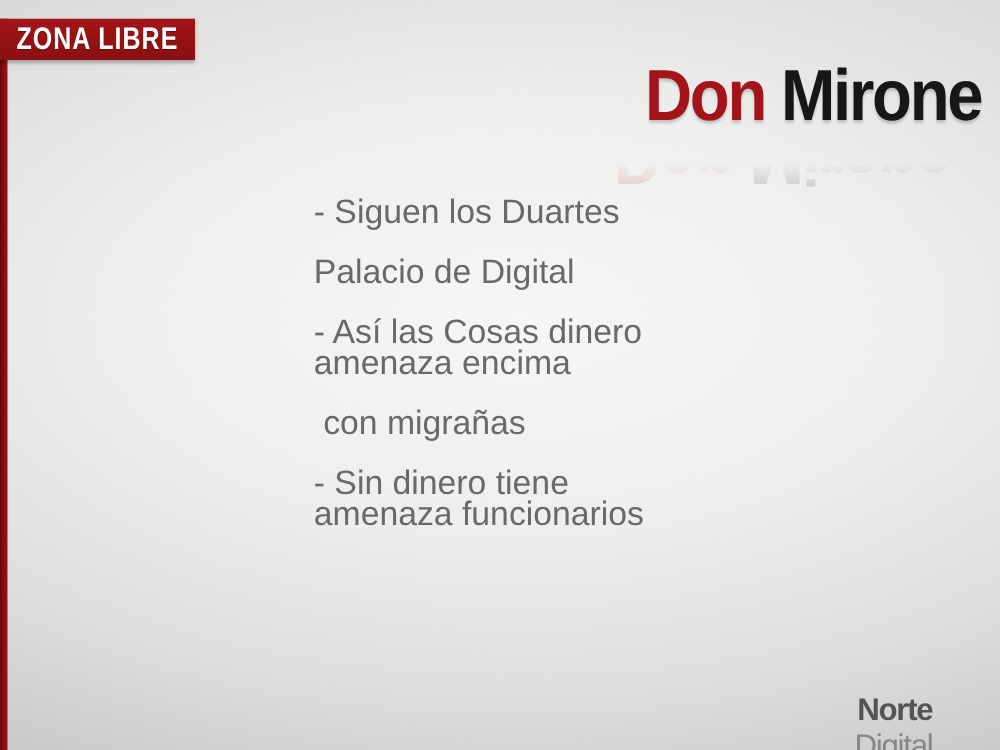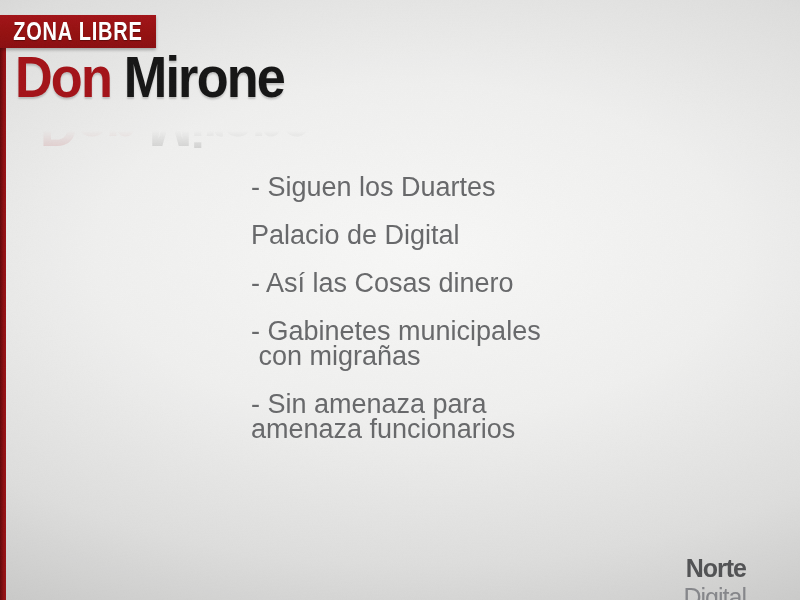--- a/index.html
+++ b/index.html
@@ -44,21 +44,21 @@
     transform: scaleX(.8);
     white-space: pre;
     text-shadow: 0 1px 1px rgba(0,0,0,.35);
   }
 
   
   .title-wrap {
     position: absolute;
     left: 0; top: 48px;
     width: 100%;
-    text-align: left;
+    text-align: right;
   }
   .title-line {
     display: inline-block;
     font-size: 58px;
     font-weight: bold;
     letter-spacing: -2px;
     line-height: 1.0;
     transform: scaleX(.9);
     white-space: pre;
     text-shadow: 0 2px 2px rgba(0,0,0,.18);
@@ -71,21 +71,21 @@
     transform: scaleX(.9) scaleY(-1);
     opacity: .25;
     text-shadow: none;
     -webkit-mask-image: linear-gradient(to bottom, rgba(0,0,0,.75) 0%, rgba(0,0,0,0) 42%);
     mask-image: linear-gradient(to bottom, rgba(0,0,0,.75) 0%, rgba(0,0,0,0) 42%);
   }
 
   
   .headlines {
     position: absolute;
-    left: 251px; top: 175px;
+    left: 251px; top: 157px;
     color: #67686a;
     font-size: 27px;
     line-height: 25px;
   }
   .headline-item { margin-bottom: 23px; }
   .headline-line { white-space: pre; }
 
   
   .logo {
     position: absolute;
@@ -127,27 +127,27 @@
 
   <div class="headlines">
     <div class="headline-item">
       <div class="headline-line">- Siguen los Duartes</div>
     </div>
     <div class="headline-item">
       <div class="headline-line">Palacio de Digital</div>
     </div>
     <div class="headline-item">
       <div class="headline-line">- Así las Cosas dinero</div>
+      <div class="headline-line">amenaza encima</div>
     </div>
     <div class="headline-item">
-      <div class="headline-line">- Gabinetes municipales</div>
       <div class="headline-line"> con migrañas</div>
     </div>
     <div class="headline-item">
-      <div class="headline-line">- Sin amenaza para</div>
+      <div class="headline-line">- Sin dinero tiene</div>
       <div class="headline-line">amenaza funcionarios</div>
     </div>
   </div>
 
   <div class="logo">
     <span class="logo-word-bold">Norte</span>
     <span class="logo-word-light">Digital</span>
     <svg class="logo-globe" width="31" height="31" viewBox="0 0 32 32">
       <defs>
         <radialGradient id="globeGrad" cx="38%" cy="28%" r="80%">

